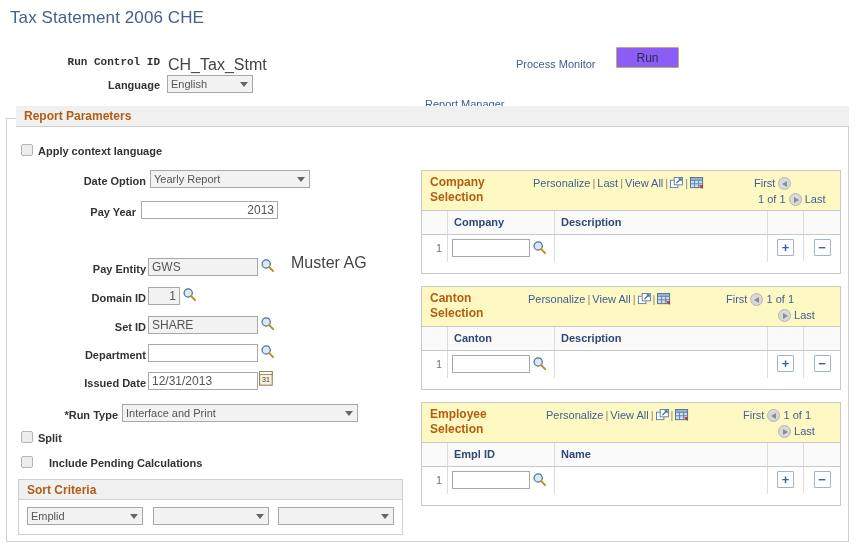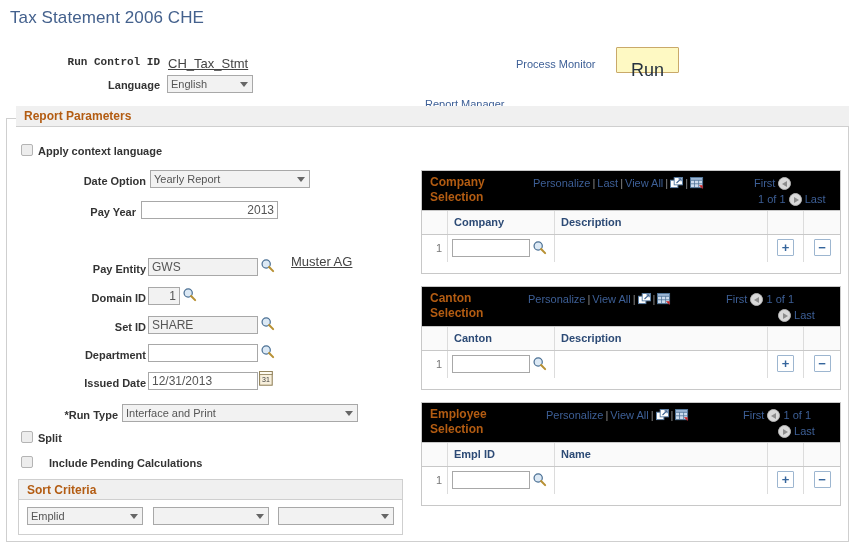--- a/index.html
+++ b/index.html
@@ -19,32 +19,32 @@
     position: absolute; left: 10px; top: 8px;
     font-size: 17px; color: #44618d; font-weight: normal;
     letter-spacing: .1px;
   }
 
   
   .rc-label {
     position: absolute; font-weight: bold; color: #333; font-size: 11px;
     text-align: right;
   }
-  .rc-value { position: absolute; color: #444; font-size: 13px; text-decoration: underline; }
+  .rc-value { position: absolute; color: #444; font-size: 16px; }
 
   .link { color: #3d5f96; text-decoration: none; font-size: 11px; }
 
   .run-btn {
     position: absolute;
-    background: #fef9c3;
+    background: #8b5cf6;
     border: 1px solid #c9a96a;
     color: #26323f;
-    font-size: 18px;
+    font-size: 12px;
     font-family: "Liberation Sans", sans-serif;
-    padding: 12px;
+    padding: 0;
     cursor: pointer;
     border-radius: 1px;
   }
 
   
   .txt {
     position: absolute;
     border: 1px solid #a8a8a8;
     background: #fff;
     font-family: "Liberation Sans", sans-serif;
@@ -113,21 +113,21 @@
     background: #f0f0f0;
     border-bottom: 1px solid #cfcfcf;
     color: #b35c12; font-weight: bold; font-size: 12px;
     padding: 3px 0 0 8px; height: 20px;
   }
 
   
   .grid { position: absolute; border: 1px solid #c8c8c8; background: #fff; }
   .grid-hd {
     position: relative;
-    background: #000000;
+    background: #fef9c3;
     border-bottom: 1px solid #c8c8c8;
     height: 40px;
   }
   .grid-title {
     position: absolute; left: 8px; top: 4px;
     color: #b35c12; font-weight: bold; font-size: 12px;
     width: 66px; line-height: 15px;
   }
   .grid-links { position: absolute; white-space: nowrap; font-size: 11px; color:#666; }
   .grid-links .sep { color: #888; margin: 0 2px; }

